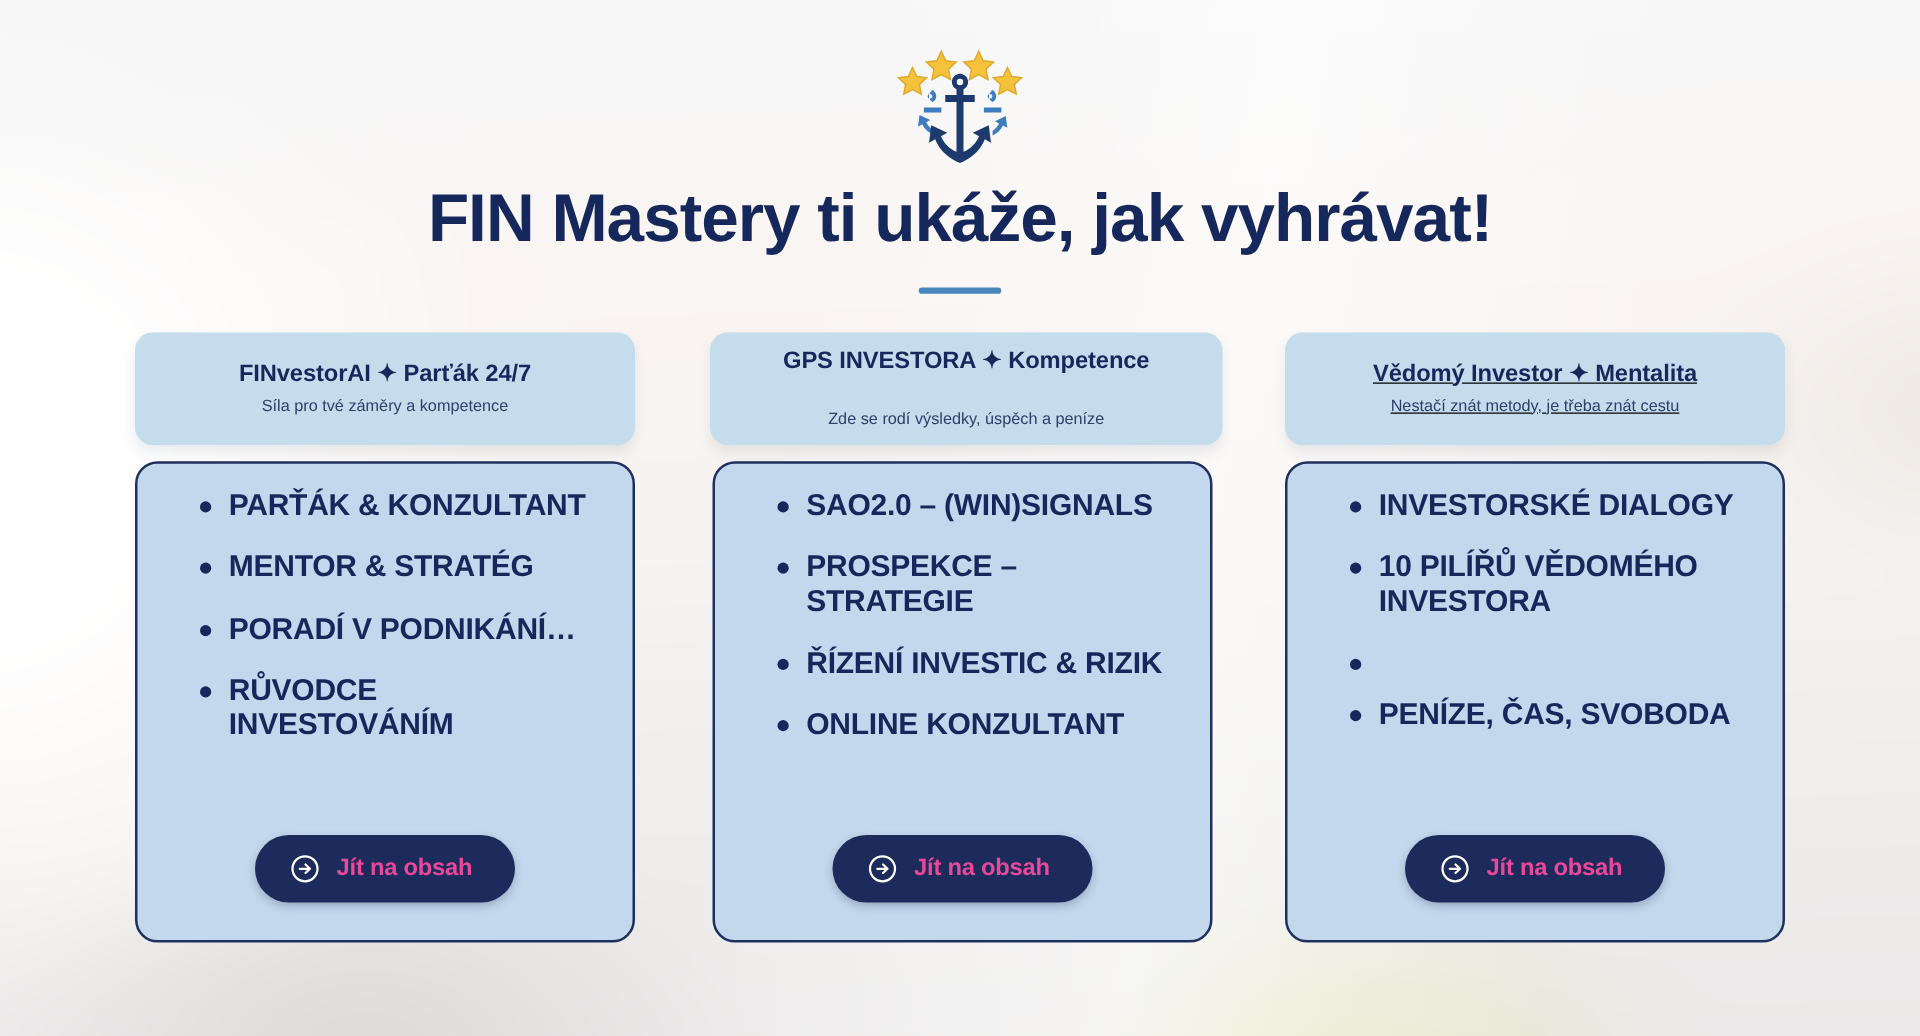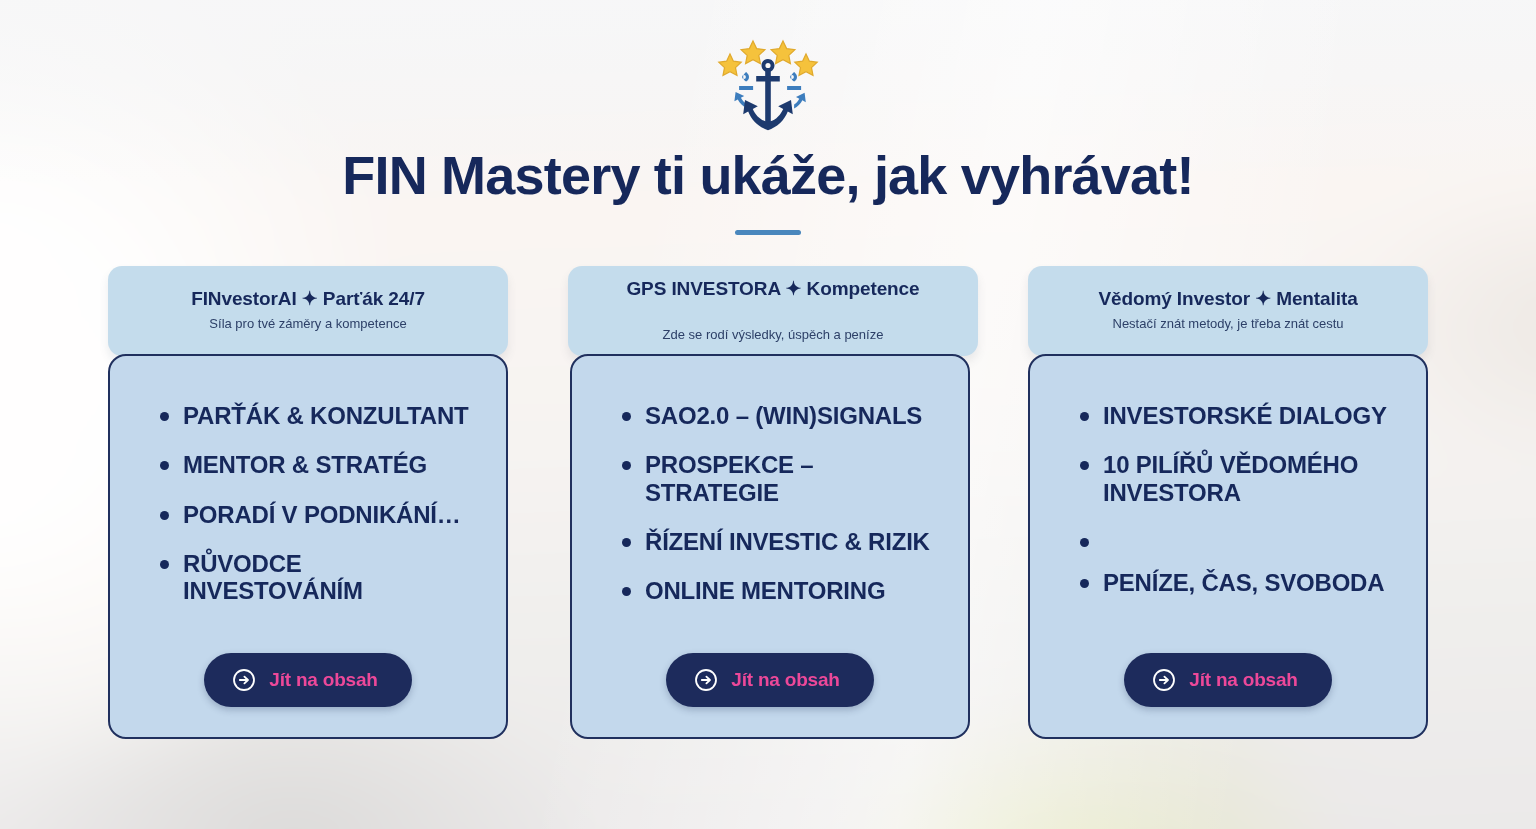--- a/index.html
+++ b/index.html
@@ -110,48 +110,48 @@
     display: flex;
     flex-direction: column;
     align-items: center;
     justify-content: center;
     gap: 6px;
     padding-bottom: 4px;
     z-index: 1;
   }
   .col:nth-child(1) .card-head { width: 400px; }
   .col:nth-child(2) .card-head { width: 410px; gap: 27px; }
-  .col:nth-child(3) .card-head { width: 400px; }
+  .col:nth-child(3) .card-head { width: 400px; text-decoration: underline; }
 
   .card-head-title {
     font-size: 19px;
     font-weight: 700;
     color: #16285b;
     letter-spacing: -0.1px;
     white-space: nowrap;
   }
   .card-head-sub {
     font-size: 13px;
     font-weight: 400;
     color: #2d4068;
     white-space: nowrap;
   }
 
   .card-body {
     position: absolute;
-    top: 88px;
+    top: 103px;
     width: 400px;
     min-height: 385px;
     background: #c3d8ec;
     border: 2px solid #20305e;
     border-radius: 18px;
     z-index: 2;
     display: flex;
     flex-direction: column;
-    padding: 46px 26px 30px;
+    padding: 20px 26px 30px;
   }
   .col:nth-child(1) .card-body { width: 400px; }
   .col:nth-child(2) .card-body { width: 400px; left: 2px; }
   .col:nth-child(3) .card-body { width: 400px; }
 
   .feature-list {
     list-style: none;
     flex: 1;
   }
   .feature-item {
@@ -285,21 +285,21 @@
           <li class="feature-item">
             <span class="bullet"></span>
             <span class="feature-text">PROSPEKCE –  STRATEGIE</span>
           </li>
           <li class="feature-item">
             <span class="bullet"></span>
             <span class="feature-text">ŘÍZENÍ INVESTIC &amp; RIZIK</span>
           </li>
           <li class="feature-item">
             <span class="bullet"></span>
-            <span class="feature-text">ONLINE MENTORING</span>
+            <span class="feature-text">ONLINE KONZULTANT</span>
           </li>
         </ul>
         <div class="cta-row">
           <button class="cta-btn">
             <svg class="cta-icon" width="24" height="24" viewBox="0 0 24 24" fill="none">
               <circle cx="12" cy="12" r="10" stroke="#ffffff" stroke-width="1.8"></circle>
               <path d="M7.8 12h8M12.4 8.6l3.6 3.4-3.6 3.4" stroke="#ffffff" stroke-width="1.8" stroke-linecap="round" stroke-linejoin="round"></path>
             </svg>
             <span>Jít na obsah</span>
           </button>

